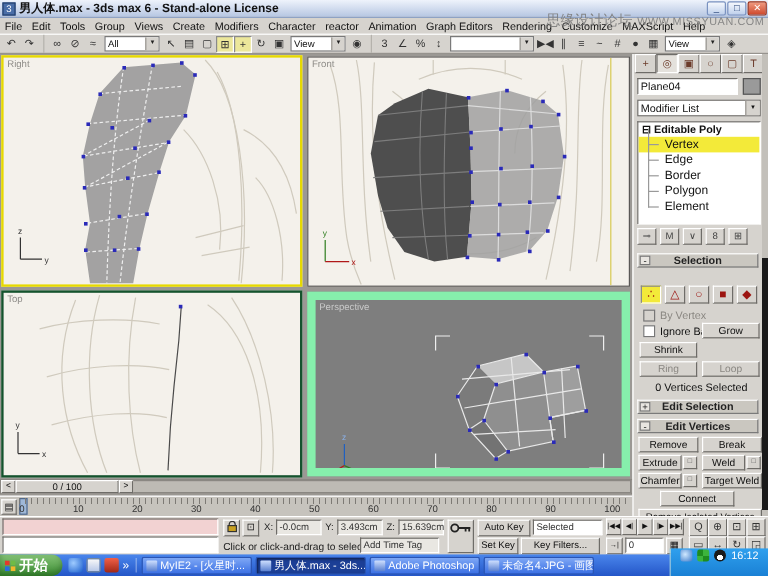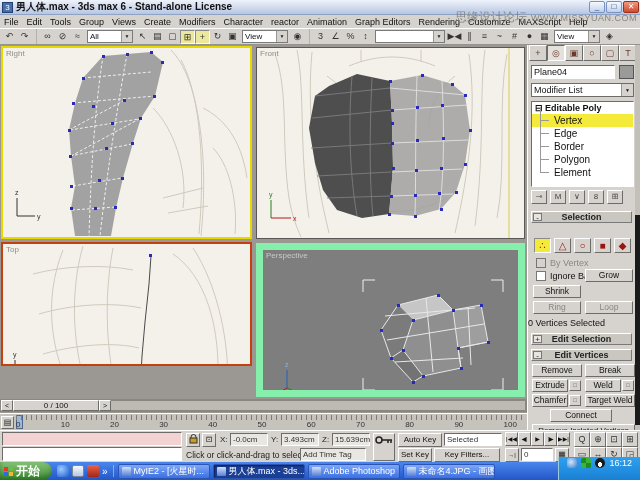--- a/index.html
+++ b/index.html
@@ -23,21 +23,21 @@
 .tb-btn.tb-on{background:#ece79a;border:1px solid;border-color:#8a8a8a #fff #fff #8a8a8a}
 .tb-sep{flex:none;width:5px;height:15px;border-right:1px solid #b5b2ac;margin-right:3px}
 .tb-dd{flex:none;width:46px;height:13px;background:#fff;border:1px solid #7a7a7a;font-size:8px;line-height:11px;padding:0 12px 0 2px;position:relative;white-space:nowrap;overflow:hidden;margin:0 2px}
 .tb-dd::after{content:"▼";position:absolute;right:0;top:0;bottom:0;width:10px;background:#d6d3ce;border-left:1px solid #9a9792;font-size:5px;line-height:11px;text-align:center;color:#222}
 .tb-dd-wide{width:70px}
 
 .vp-area{position:absolute;left:0;top:45px;width:527px;height:385px;background:#9b9894}
 .vp{position:absolute;background:#f4f1eb;overflow:hidden}
 #vp-right{left:1px;top:1px;width:251px;height:193px;border:2px solid #e6d900}
 #vp-front{left:256px;top:2px;width:269px;height:192px;border:1px solid #5a5856}
-#vp-top{left:1px;top:197px;width:251px;height:124px;border:2px solid #c2410c}
+#vp-top{left:1px;top:197px;width:251px;height:156px;border:2px solid #14532d}
 #vp-persp{left:256px;top:198px;width:269px;height:154px;border:7px solid #86efac;background:#7e7e7e}
 .vp-label{position:absolute;left:3px;top:1px;font-size:8px;color:#8f8d89;z-index:5}
 #vp-persp .vp-label{color:#c9c9c9}
 .vp svg{position:absolute;left:0;top:0}
 
 .tslider{position:absolute;left:0;top:354px;width:527px;height:13px;display:flex;align-items:stretch;background:#b4b1ab;border:1px solid #8a8782}
 .ts-arrow{flex:none;width:12px;background:#d6d3ce;border:1px solid;border-color:#fff #6e6c68 #6e6c68 #fff;font-size:7px;line-height:10px;text-align:center}
 .ts-handle{flex:none;width:86px;background:#d6d3ce;border:1px solid;border-color:#fff #6e6c68 #6e6c68 #fff;font-size:8px;line-height:10px;text-align:center}
 .ts-track{flex:1;background:#bdbab4;border:1px solid #8a8782;border-left:none}
 
@@ -66,21 +66,21 @@
 .roll .pm{position:absolute;left:1px;top:1px;width:9px;height:8px;border:1px solid #777;background:#e8e5e0;font-size:8px;line-height:7px;text-align:center;font-weight:normal}
 .so-row{position:absolute;left:6px;top:193px;display:flex;gap:3px}
 .so{width:17px;height:15px;border:1px solid;border-color:#fff #6e6c68 #6e6c68 #fff;background:#d6d3ce;color:#9c1410;font-size:10px;line-height:13px;text-align:center}
 .so.on{background:#f3ea39;border-color:#8a8a8a #fff #fff #8a8a8a}
 .chk{position:absolute;left:8px;display:flex;align-items:flex-end;gap:4px;font-size:9px}
 .box{width:10px;height:10px;background:#fff;border:1px solid #777}
 .chk.dis{color:#8a8782}.chk.dis .box{background:#d6d3ce}
 .pbtn{position:absolute;height:13px;background:#d6d3ce;border:1px solid;border-color:#fff #6e6c68 #6e6c68 #fff;font-size:8.5px;line-height:11px;text-align:center;overflow:hidden;white-space:nowrap}
 .pbtn.dis{color:#8a8782}
 .optbox{position:absolute;width:12px;height:11px;background:#d6d3ce;border:1px solid;border-color:#fff #6e6c68 #6e6c68 #fff;font-size:6px;line-height:9px;text-align:center;color:#555}
-.selstat{position:absolute;left:0;width:113px;font-size:9px}
+.selstat{position:absolute;left:0;width:113px;text-align:center;font-size:9px}
 .cscroll{position:absolute;right:0;top:0;width:5px;height:385px;background:#c3c0ba}
 .cthumb{position:absolute;right:0;top:170px;width:5px;height:210px;background:#1a1a1a}
 
 .statusarea{position:absolute;left:0;top:430px;width:640px;height:32px;background:#d6d3ce;border-top:1px solid #fff}
 .mini{position:absolute;left:2px;width:180px;height:14px;border:1px solid;border-color:#6e6c68 #fff #fff #6e6c68}
 .sbtn{position:absolute;background:#d6d3ce;border:1px solid;border-color:#fff #6e6c68 #6e6c68 #fff;font-size:8px;text-align:center;overflow:hidden}
 .sfield{position:absolute;height:13px;background:#e9e7e2;border:1px solid;border-color:#6e6c68 #fff #fff #6e6c68;font-size:8px;line-height:11px;padding-left:2px;color:#333;white-space:nowrap}
 .slbl{position:absolute;top:4px;font-size:8px;color:#222}
 .prompt{position:absolute;left:186px;top:19px;font-size:8.5px;color:#222;white-space:nowrap}
 .navgrid{position:absolute;left:574px;top:1px;display:grid;grid-template-columns:repeat(4,16px);grid-auto-rows:15px;gap:0}

